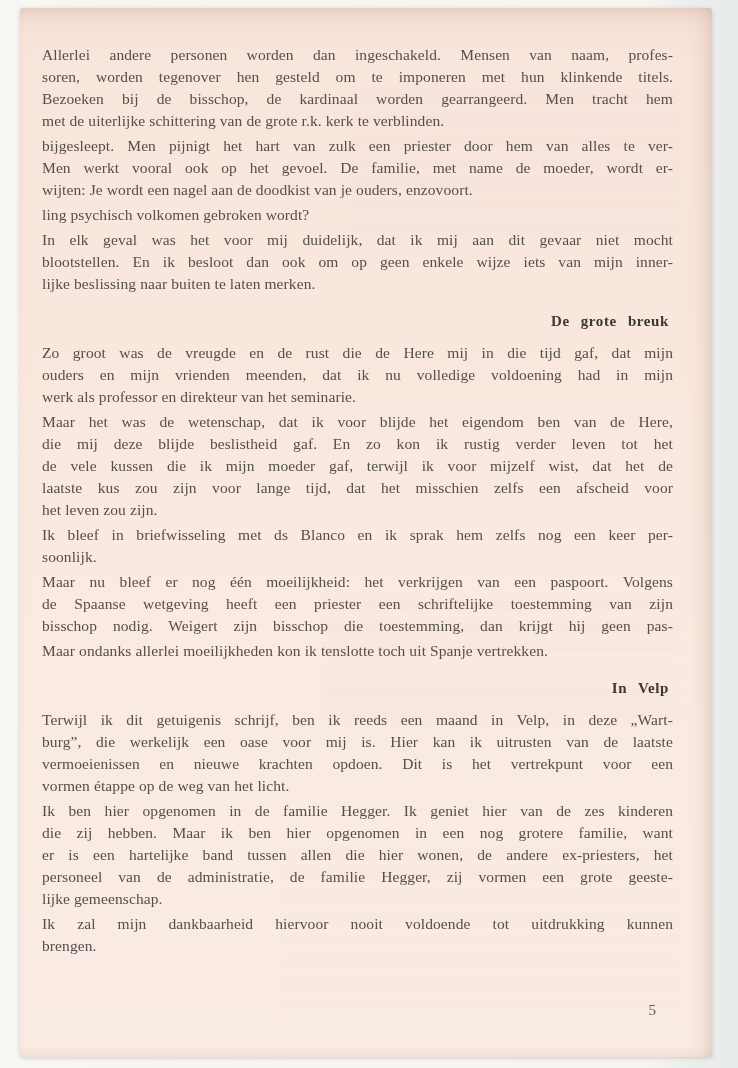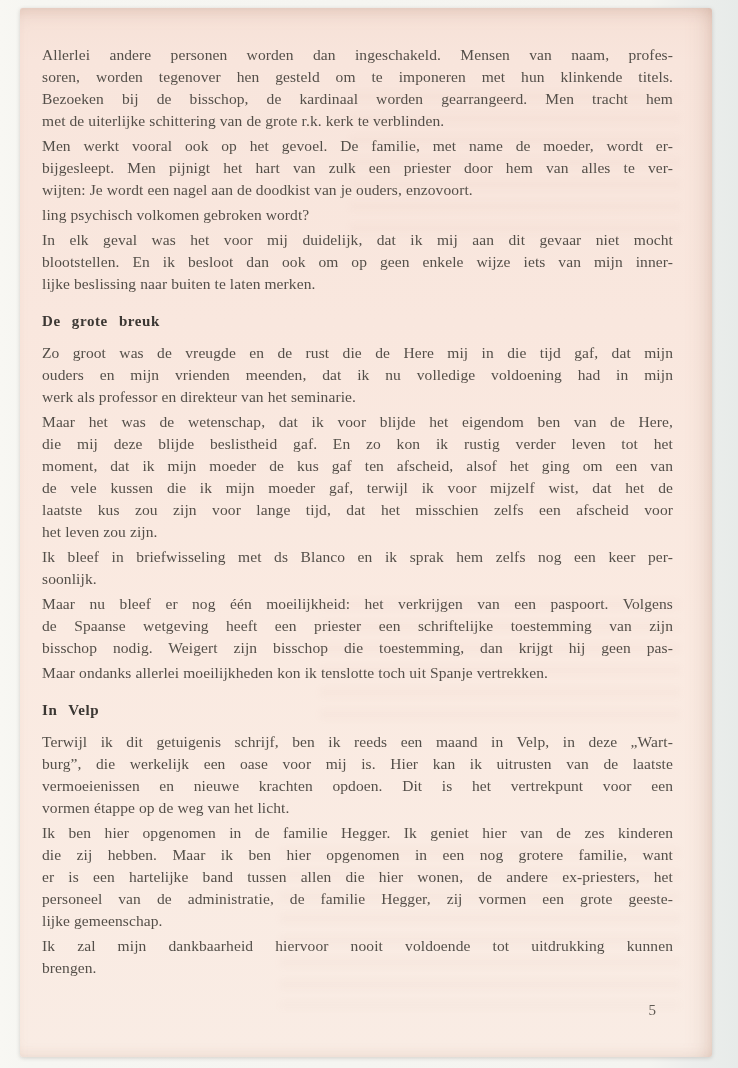--- a/index.html
+++ b/index.html
@@ -48,21 +48,21 @@
     text-align: justify;
     text-align-last: justify;
   }
   .line.last {
     text-align: justify;
     text-align-last: left;
   }
   .heading {
     font-weight: bold;
     color: var(--heading);
-    text-align: left;
+    text-align: right;
     margin: 15px 4px 10px 0;
     font-size: 15px;
     word-spacing: 0.45em;
     letter-spacing: 0.6px;
   }
   .page-number {
     position: absolute;
     top: 994px;
     right: 56px;
     font-size: 15px;
@@ -90,42 +90,41 @@
   <div class="showthrough st2"></div>
   <div class="showthrough st3"></div>
   <div class="page-content">
       <div class="para">
         <div class="line">Allerlei andere personen worden dan ingeschakeld. Mensen van naam, profes-</div>
         <div class="line">soren, worden tegenover hen gesteld om te imponeren met hun klinkende titels.</div>
         <div class="line">Bezoeken bij de bisschop, de kardinaal worden gearrangeerd. Men tracht hem</div>
         <div class="line last">met de uiterlijke schittering van de grote r.k. kerk te verblinden.</div>
       </div>
       <div class="para">
+        <div class="line">bijgesleept. Men pijnigt het hart van zulk een priester door hem van alles te ver-</div>
         <div class="line">Men werkt vooral ook op het gevoel. De familie, met name de moeder, wordt er-</div>
-        <div class="line">bijgesleept. Men pijnigt het hart van zulk een priester door hem van alles te ver-</div>
         <div class="line last">wijten: Je wordt een nagel aan de doodkist van je ouders, enzovoort.</div>
       </div>
       <div class="para">
         <div class="line last">ling psychisch volkomen gebroken wordt?</div>
       </div>
       <div class="para">
         <div class="line">In elk geval was het voor mij duidelijk, dat ik mij aan dit gevaar niet mocht</div>
         <div class="line">blootstellen. En ik besloot dan ook om op geen enkele wijze iets van mijn inner-</div>
         <div class="line last">lijke beslissing naar buiten te laten merken.</div>
       </div>
       <div class="heading">De grote breuk</div>
       <div class="para">
         <div class="line">Zo groot was de vreugde en de rust die de Here mij in die tijd gaf, dat mijn</div>
         <div class="line">ouders en mijn vrienden meenden, dat ik nu volledige voldoening had in mijn</div>
         <div class="line last">werk als professor en direkteur van het seminarie.</div>
       </div>
       <div class="para">
         <div class="line">Maar het was de wetenschap, dat ik voor blijde het eigendom ben van de Here,</div>
         <div class="line">die mij deze blijde beslistheid gaf. En zo kon ik rustig verder leven tot het</div>
-        <div class="line">moment, dat ik mijn moeder de kus gaf ten afscheid, alsof het ging om een van</div>
         <div class="line">de vele kussen die ik mijn moeder gaf, terwijl ik voor mijzelf wist, dat het de</div>
         <div class="line">laatste kus zou zijn voor lange tijd, dat het misschien zelfs een afscheid voor</div>
         <div class="line last">het leven zou zijn.</div>
       </div>
       <div class="para">
         <div class="line">Ik bleef in briefwisseling met ds Blanco en ik sprak hem zelfs nog een keer per-</div>
         <div class="line last">soonlijk.</div>
       </div>
       <div class="para">
         <div class="line">Maar nu bleef er nog één moeilijkheid: het verkrijgen van een paspoort. Volgens</div>

